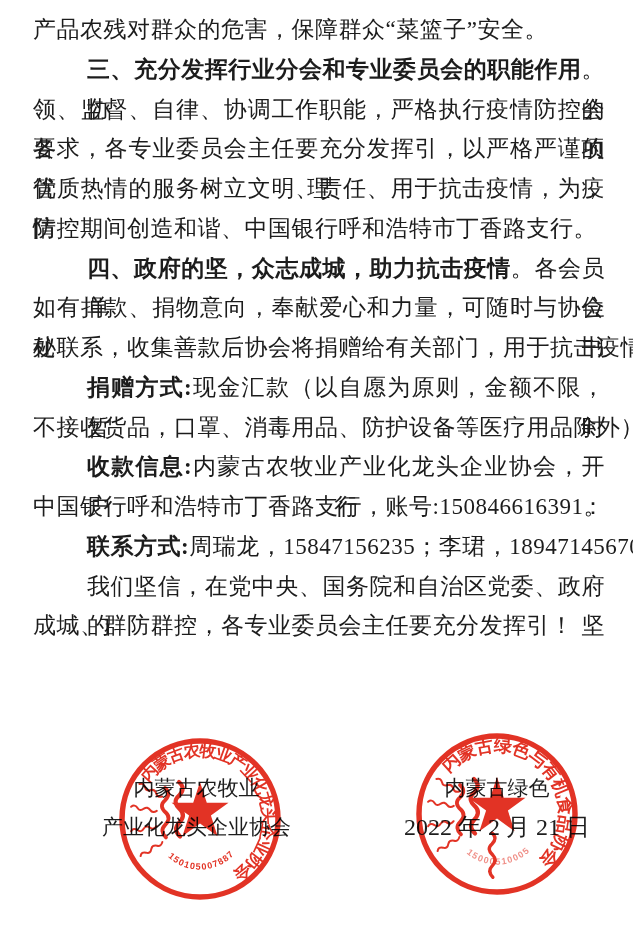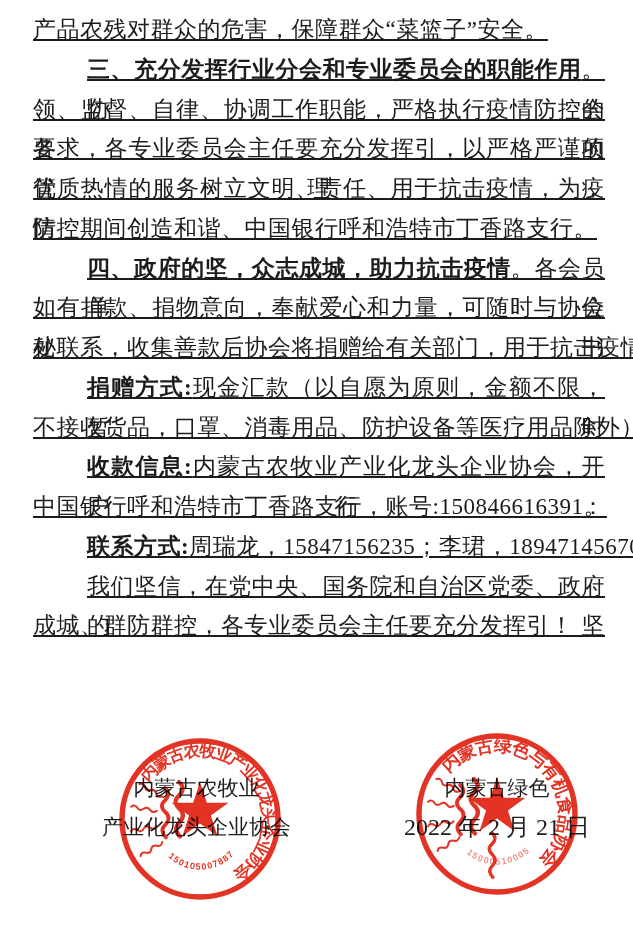--- a/index.html
+++ b/index.html
@@ -17,21 +17,20 @@
     left: 33px;
     top: 10px;
     width: 572px;
   }
   .line {
     font-size: 23px;
     line-height: 39.75px;
     height: 39.75px;
     letter-spacing: 0.5px;
     white-space: nowrap;
-    text-decoration: underline;
   }
   .line.j {
     white-space: normal;
     text-align: justify;
     text-align-last: justify;
   }
   .line.ind { padding-left: 54px; }
   .line .b { font-weight: 700; margin-top: 24px; }
   
   .sig {

